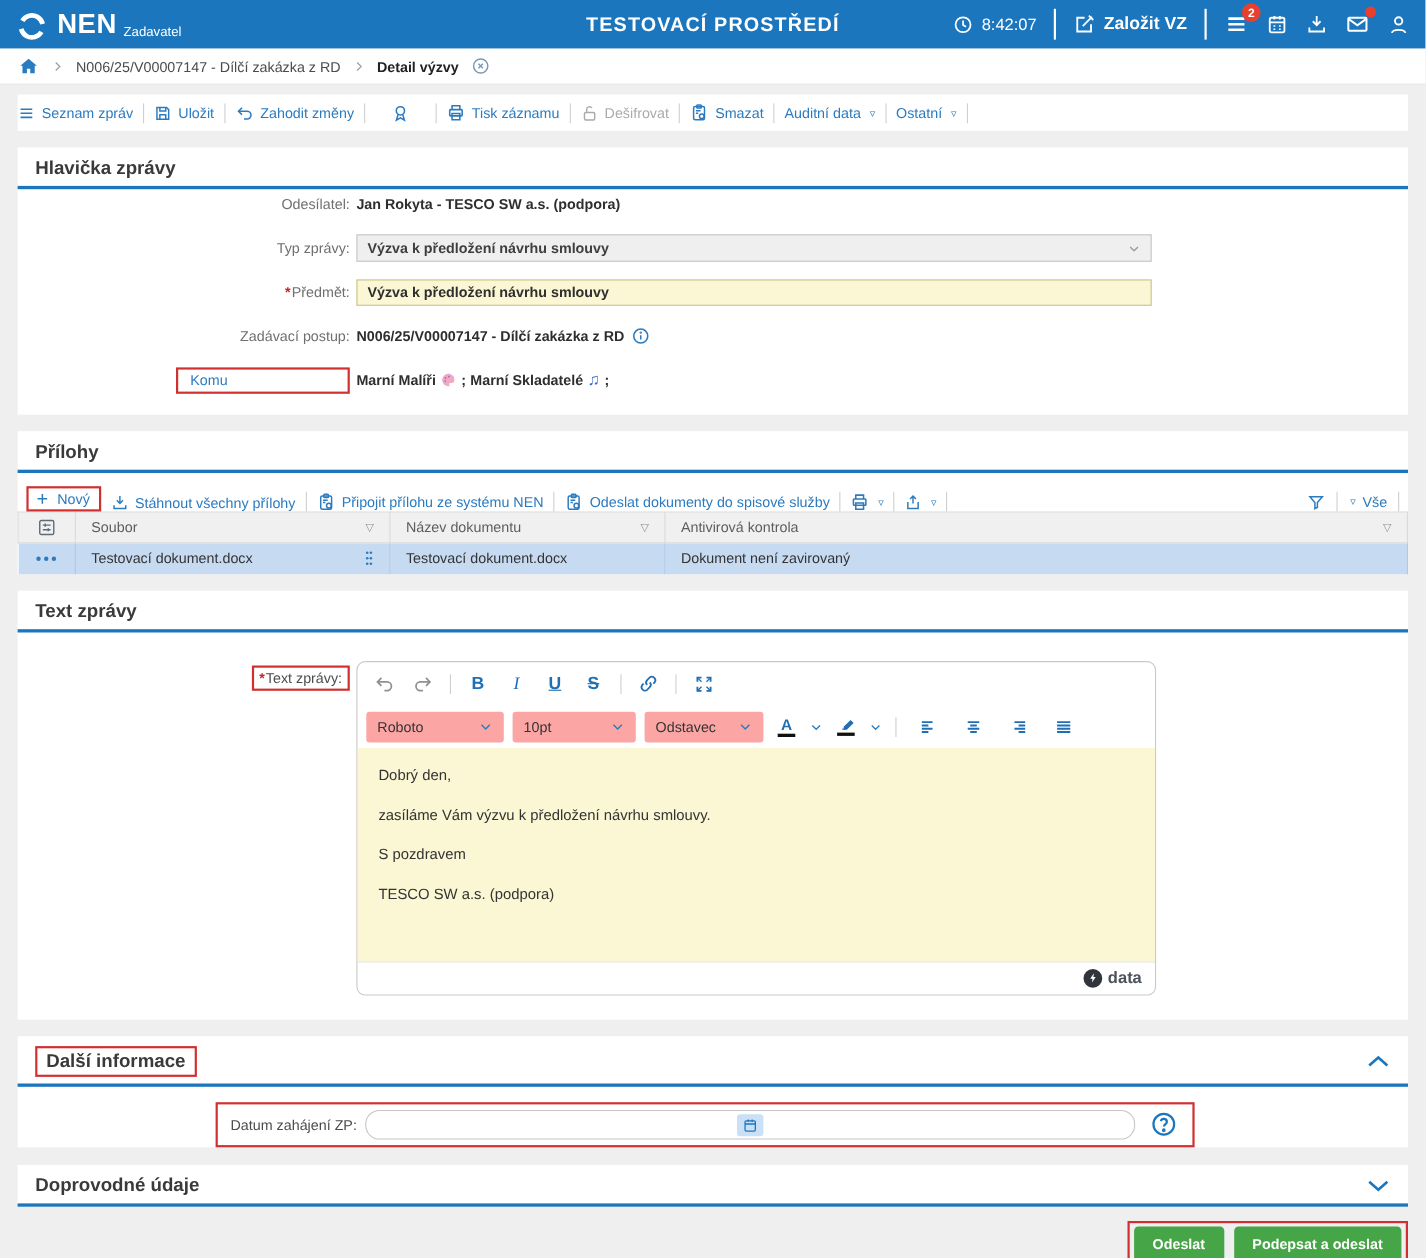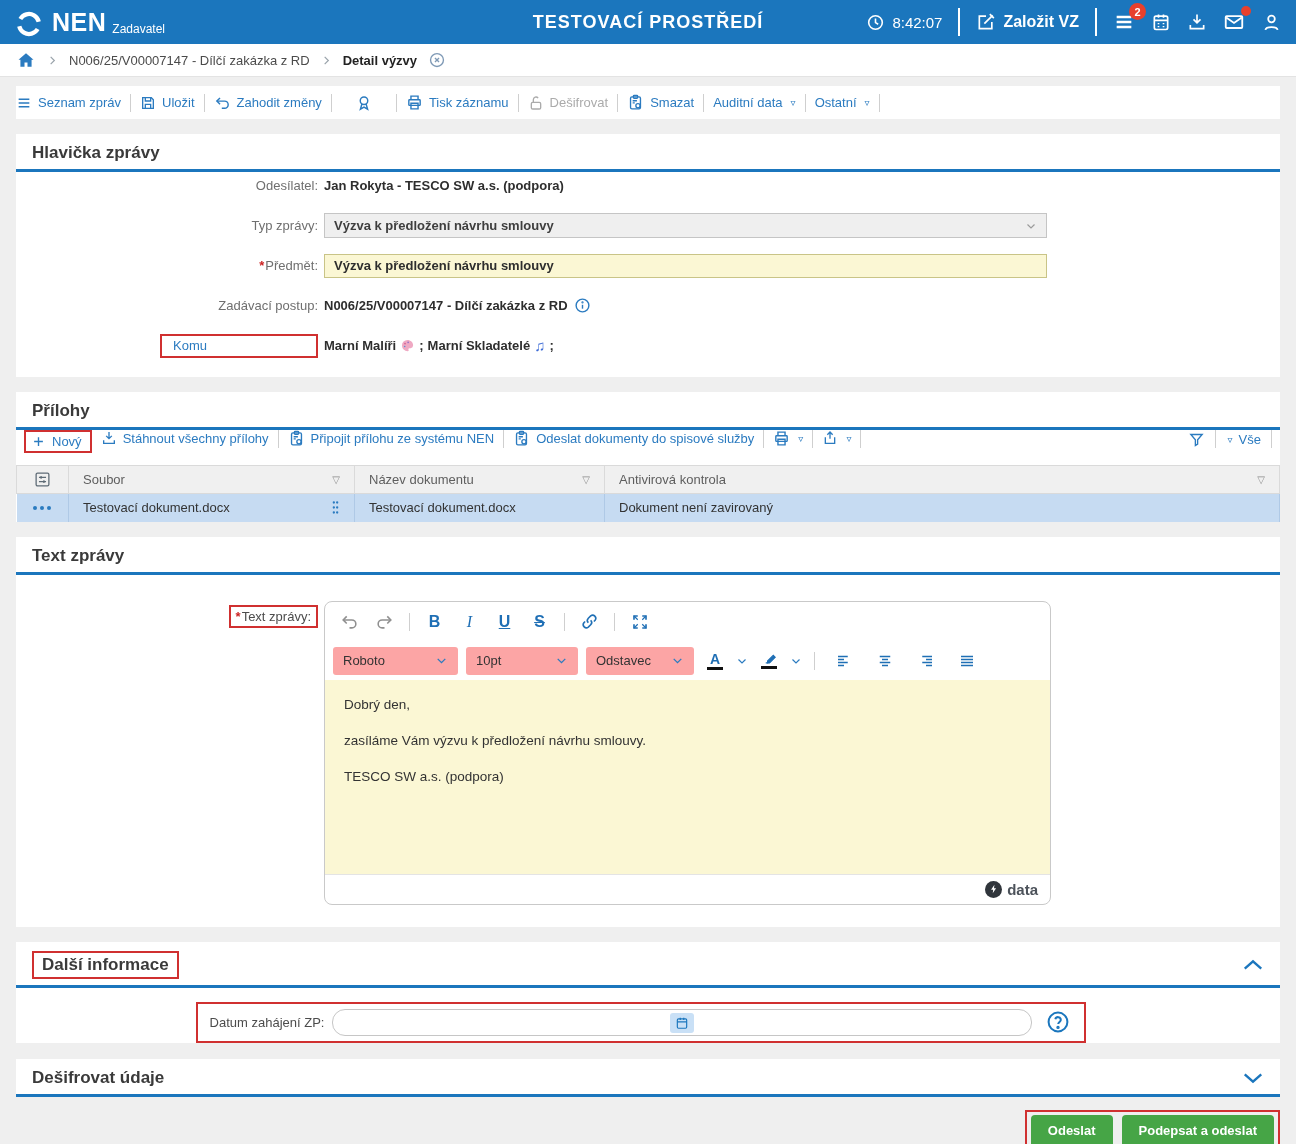--- a/index.html
+++ b/index.html
@@ -46,21 +46,21 @@
   .fval{margin-left:6px;display:flex;align-items:center;gap:5px}
   .bv{font-weight:bold;color:#2E2E2E}
   .req{color:#C22;font-weight:bold;margin-right:1px}
   .selectbox{width:723px;height:25px;background:#EFEFEF;border:1px solid #C5C5C5;display:flex;align-items:center;padding:0 9px;font-weight:bold;color:#3E3E3E;cursor:default}
   .yellowinput{width:723px;height:24px;background:#FBF7D4;border:1px solid #C9C487;padding:0 9px;font-weight:bold;color:#2E2E2E;font-family:"Liberation Sans",sans-serif;font-size:13px}
   .ann{border:2px solid #D03030}
   .komu-box{display:inline-block;width:158px;text-align:left;padding:2px 0 3px 11px;color:#2B7BC0}
   .notechar{color:#3D6BD6;font-size:15px;line-height:12px}
 
   
-  .attbar{display:flex;align-items:flex-start;height:35px;padding:0 8px;gap:9px}
+  .attbar{display:flex;align-items:flex-end;height:35px;padding:0 8px;gap:9px}
   .att-right{margin-left:auto;display:flex;align-items:center;gap:10px}
   table.grid{width:100%;border-collapse:collapse;table-layout:fixed}
   table.grid th{background:#F0F0F0;font-weight:normal;color:#5E5E5E;text-align:left;height:28px;padding:0 14px;border:1px solid #DADADA;border-left:none}
   table.grid th:first-child{border-left:1px solid #DADADA}
   table.grid td{height:28px;padding:0 14px;background:#C6DBF2;border-right:1px solid #AFC9E6}
   .thflex{display:flex;align-items:center}
   .thfilter{margin-left:auto;color:#8C8C8C;font-size:10px}
   .cellflex{display:flex;align-items:center}
   .draghandle{margin-left:auto}
   .dots3{display:flex;gap:3px;justify-content:center}
@@ -610,20 +610,21 @@
             </span>
           <span class="tbtn">
               <svg class="ic" width="18" height="18" viewBox="0 0 24 24" fill="none" stroke="currentColor" stroke-width="2.3">
                 <path d="M4 6h16M4 10h16M4 14h16M4 18h16"></path>
               </svg>
             </span>
         </div>
         <div class="econtent">
           <p>Dobrý den,</p>
           <p>zasíláme Vám výzvu k předložení návrhu smlouvy.</p>
+          <p>S pozdravem</p>
           <p>TESCO SW a.s. (podpora)</p>
         </div>
         <div class="estatus">
           <span class="tinylogo">
             <svg class="ic" width="10" height="10" viewBox="0 0 24 24" fill="#fff">
                 <path d="M13 2 5 14h5l-1 8 8-12h-5z"></path>
               </svg>
           </span>
           <span class="tinytxt">data</span>
         </div>
@@ -656,21 +657,21 @@
           <circle cx="12" cy="12" r="9.4"></circle>
           <path d="M9.3 9.2A2.8 2.8 0 0 1 14.8 10c0 1.8-2.6 2.2-2.6 4"></path>
           <circle cx="12" cy="17.4" r="0.7" fill="#1B76BD"></circle>
         </svg>
     </span>
   </div>
 </div>
 
 <div class="panel mt">
   <div class="sec-title-row">
-    <span class="sec-title">Dešifrovat údaje</span>
+    <span class="sec-title">Doprovodné údaje</span>
     <span class="sec-chev">
       <svg class="ic" width="22" height="14" viewBox="0 0 24 14" fill="none" stroke="#1B76BD" stroke-width="2.6">
           <path d="m3 3 9 8 9-8"></path>
         </svg>
     </span>
   </div>
 </div>
 
 <div class="footer">
   <div class="ann">

